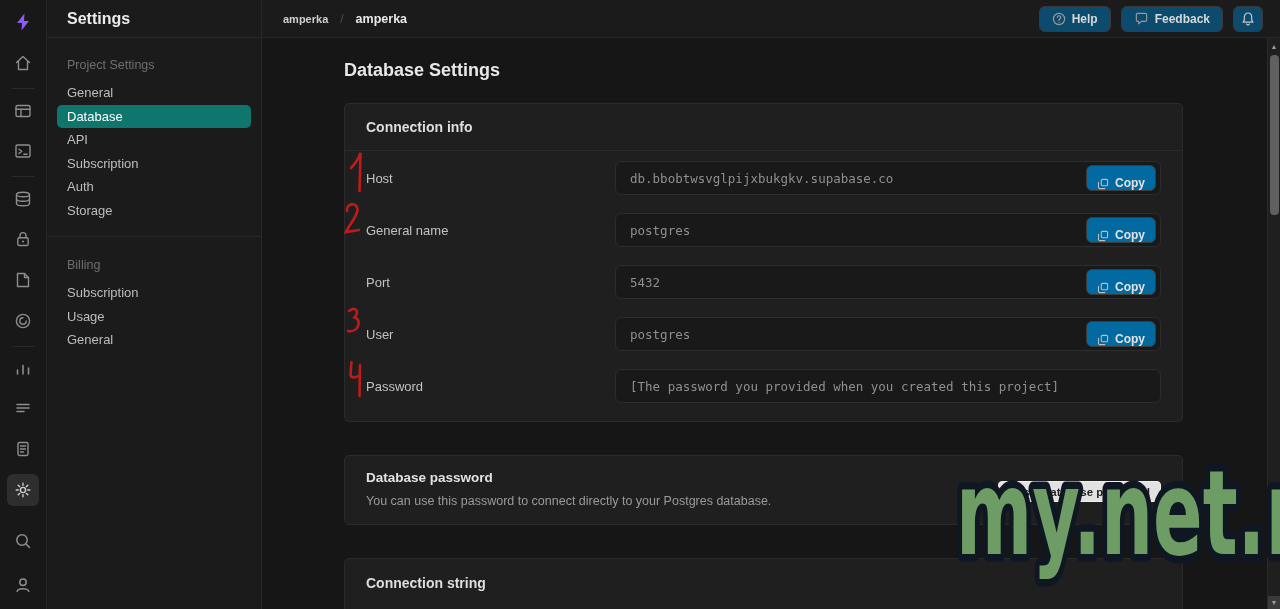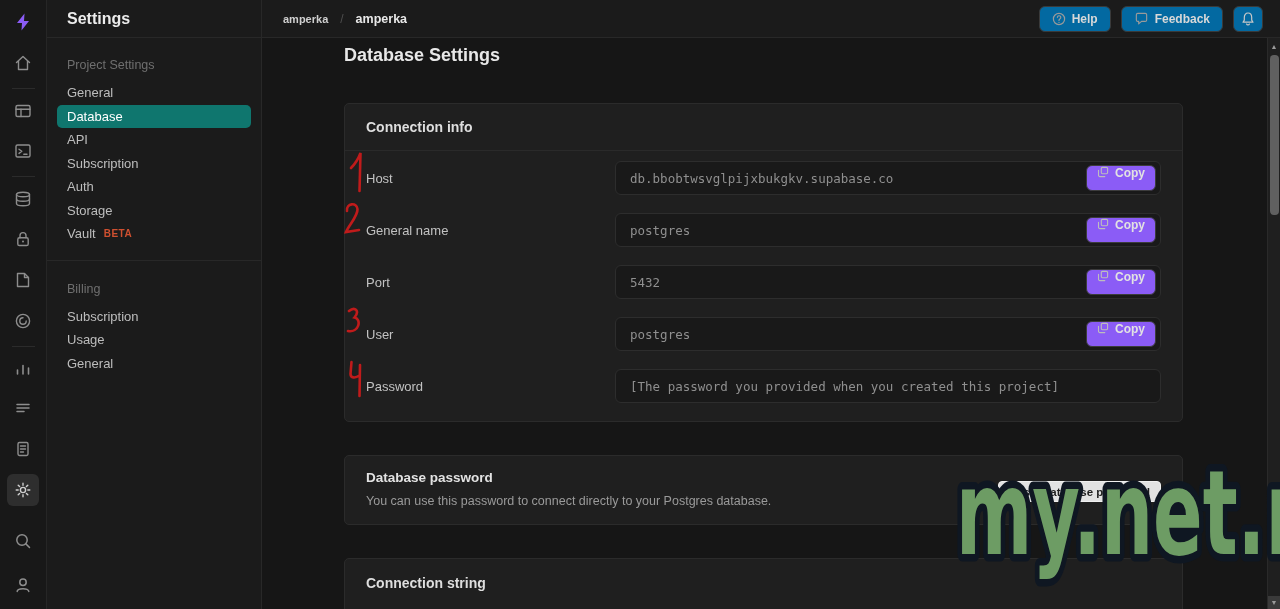--- a/index.html
+++ b/index.html
@@ -45,47 +45,47 @@
     display:flex; align-items:center; justify-content:space-between;
     padding:0 17px 0 21px;
   }
   .breadcrumb { display:flex; align-items:center; }
   .crumb-org { font-size:11px; font-weight:700; color:#cfcfcf; }
   .crumb-sep { margin:0 12px; color:#4f4f4f; font-size:12px; }
   .crumb-project { font-size:12.5px; font-weight:700; color:#e8e8e8; }
   .topbar-actions { display:flex; align-items:center; gap:10px; }
   .btn-ghost {
     display:flex; align-items:center; gap:6px; height:26px; padding:0 12px;
-    background:#0369a1; border:1px solid #3a3a3a; border-radius:6px;
+    background:#0c4a6e; border:1px solid #3a3a3a; border-radius:6px;
     color:#d8d8d8; font-size:12px; font-weight:600; cursor:pointer;
     font-family:"Liberation Sans", sans-serif;
   }
   .btn-icon-only { padding:0; width:30px; justify-content:center; }
 
   
   .main { position:absolute; left:262px; top:38px; right:13px; bottom:0; background:#161616; }
-  .page-title { position:absolute; left:82px; top:7px; font-size:18px; font-weight:700; color:#e8e8e8; }
+  .page-title { position:absolute; left:82px; top:22px; font-size:18px; font-weight:700; color:#e8e8e8; }
 
   .card { position:absolute; left:82px; width:839px; background:#1f1f1f;
     border:1px solid #2b2b2b; border-radius:5px; }
   .card-header { height:47px; display:flex; align-items:center; padding:0 21px; }
   .card-header.bordered { border-bottom:1px solid #2a2a2a; }
   .card-title { font-size:14px; font-weight:600; color:#dedede; }
 
   .card-connection { top:65px; height:319px; }
   .conn-rows { padding:1px 0 0 0; }
   .conn-row { height:52px; display:flex; align-items:center; padding:0 21px; }
   .conn-label { width:249px; font-size:13px; color:#c2c2c2; }
   .conn-input { flex:1; height:34px; background:#191919; border:1px solid #2d2d2d;
     border-radius:6px; display:flex; align-items:center; padding:0 14px;
     font-family:"DejaVu Sans Mono", monospace; font-size:12.5px; color:#8f8f8f;
     position:relative; white-space:nowrap; overflow:hidden; }
   .copy-btn { position:absolute; right:4px; top:50%; transform:translateY(-50%);
-    display:flex; align-items:flex-start; gap:6px; height:26px; padding:0 10px;
-    background:#8b5cf6; border:1px solid #3c3c3c; border-radius:6px;
+    display:flex; align-items:flex-end; gap:6px; height:26px; padding:0 10px;
+    background:#0369a1; border:1px solid #3c3c3c; border-radius:6px;
     color:#e2e2e2; font-size:12px; font-weight:700; cursor:pointer;
     font-family:"Liberation Sans", sans-serif; }
 
   .card-password { top:417px; height:70px; }
   .pw-body { padding:14px 21px 0 21px; }
   .pw-title { font-size:13.5px; font-weight:700; color:#e2e2e2; margin-bottom:9px; }
   .pw-desc { font-size:12.5px; color:#9a9a9a; }
   .reset-btn { position:absolute; right:21px; top:25px; height:21px; padding:0 10px;
     background:#e2e2e2; color:#1f1f1f; border:1px solid #f0f0f0; border-radius:4px;
     font-size:11.5px; font-weight:600; cursor:pointer; z-index:40;
@@ -220,24 +220,20 @@
       </div>
     <div class="nav-item">
         <span>Subscription</span>
       </div>
     <div class="nav-item">
         <span>Auth</span>
       </div>
     <div class="nav-item">
         <span>Storage</span>
       </div>
-    <div class="nav-item">
-      <span>Vault</span>
-      <span class="nav-badge">BETA</span>
-    </div>
     <div class="nav-divider"></div>
     <div class="nav-heading">Billing</div>
     <div class="nav-item">
         <span>Subscription</span>
       </div>
     <div class="nav-item">
         <span>Usage</span>
       </div>
     <div class="nav-item">
         <span>General</span>

